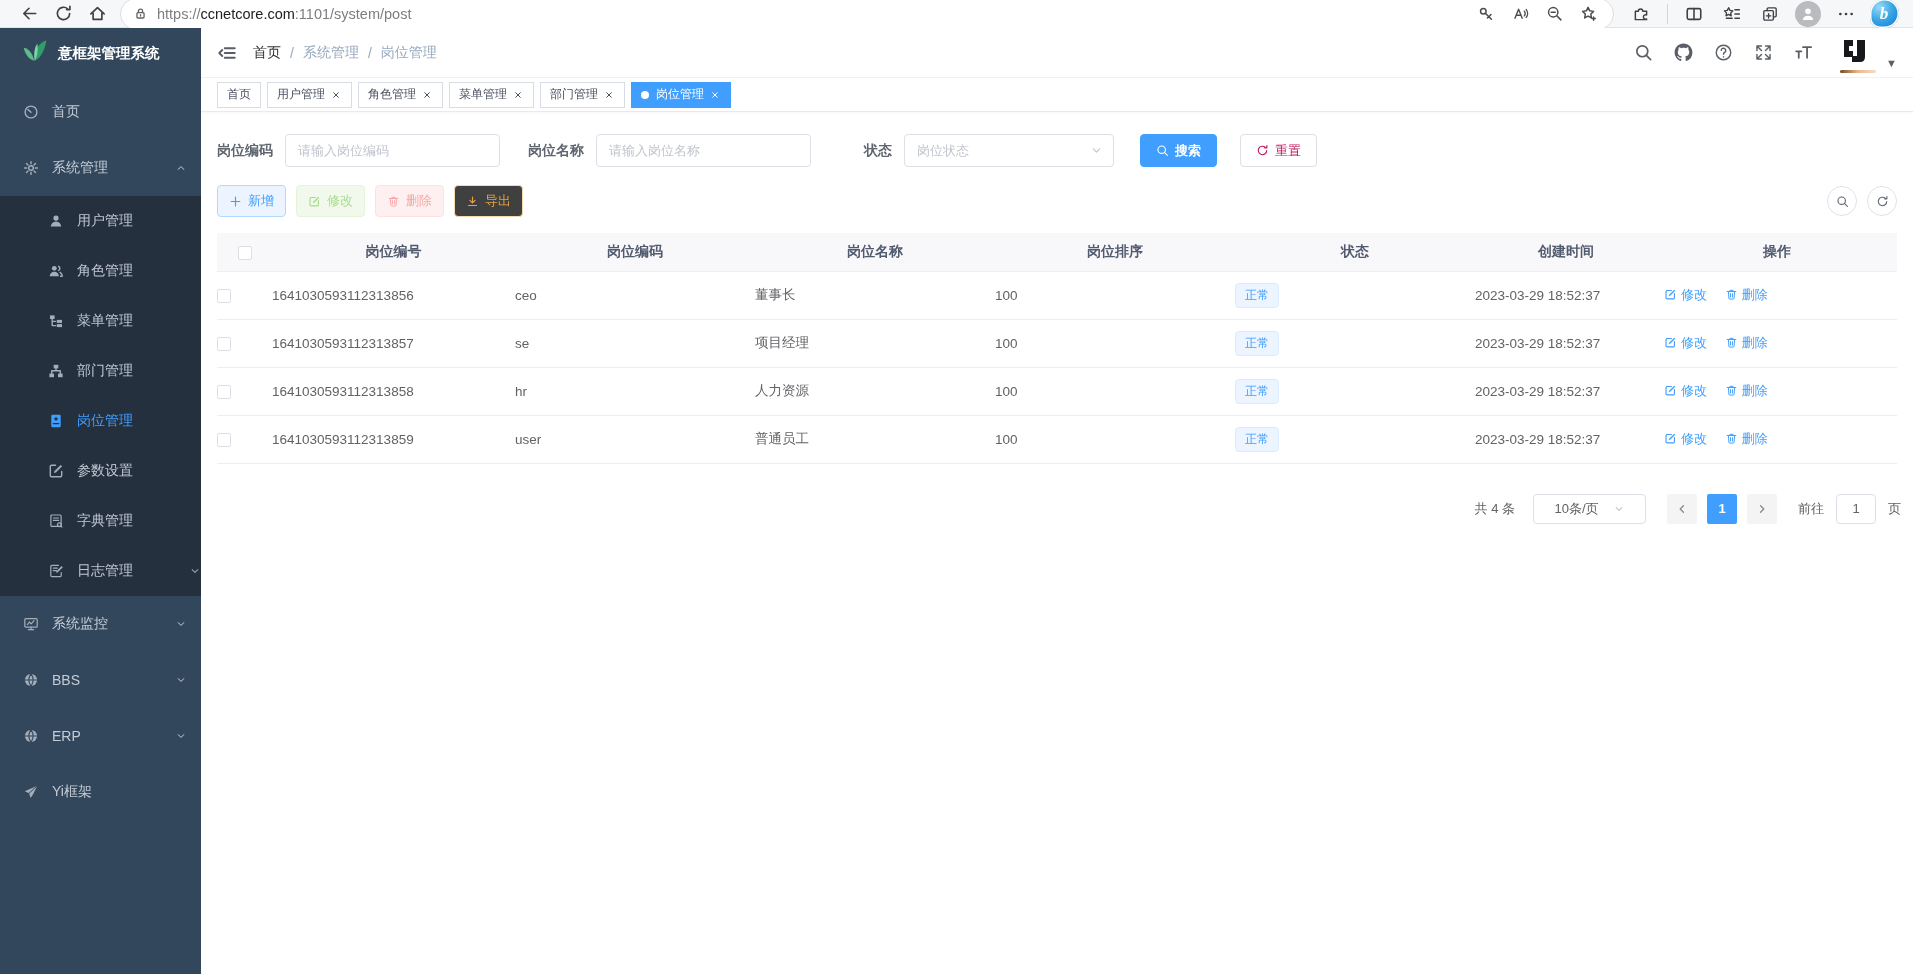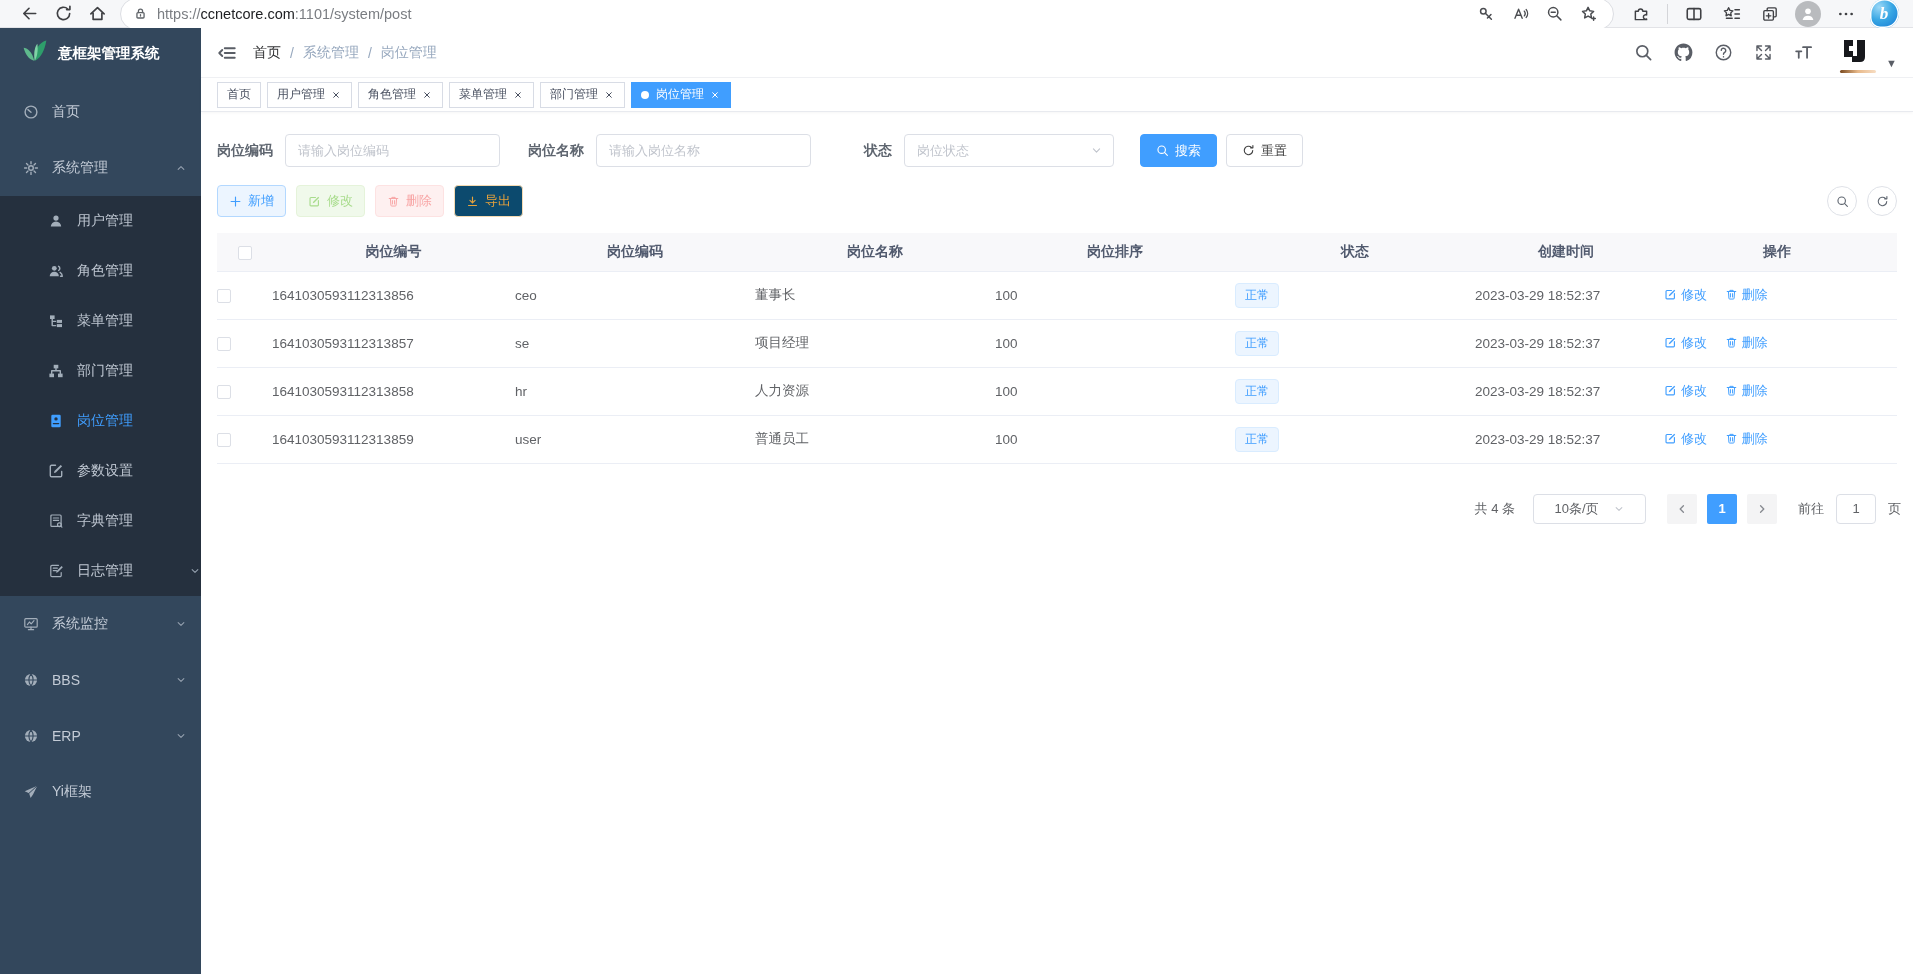--- a/index.html
+++ b/index.html
@@ -68,29 +68,29 @@
 
   .filters { display:flex; align-items:center; margin:4px 0 18px; }
   .f-label { font-size:14px; font-weight:700; color:#5f6670; margin-right:12px; white-space:nowrap; }
   .f-input { width:215px; height:33px; border:1px solid #dcdfe6; border-radius:4px; padding:0 12px; font-size:13px; color:#606266; outline:none; font-family:inherit; }
   .f-input::placeholder { color:#c0c4cc; }
   .f-select { width:210px; height:33px; border:1px solid #dcdfe6; border-radius:4px; padding:0 10px 0 12px; font-size:13px; color:#c0c4cc; display:flex; align-items:center; cursor:pointer; }
   .f-select .sel-caret { margin-left:auto; color:#c0c4cc; font-size:13px; display:flex; }
   .g2 { margin-left:28px; } .g3 { margin-left:53px; }
   .btn { height:33px; border-radius:4px; display:inline-flex; align-items:center; gap:6px; font-size:13px; padding:0 15px; cursor:pointer; border:1px solid transparent; white-space:nowrap; }
   .btn .bi { font-size:13px; display:flex; }
-  .btn-search { background:#409eff; border-color:#409eff; color:#fff; margin-left:26px; }
-  .btn-reset { background:#fff; border-color:#dcdfe6; color:#404040; margin-left:9px; }
+  .btn-search { background:#409eff; border-color:#409eff; color:#fff; margin-left:26px;font-weight:bold; }
+  .btn-reset { background:#fff; border-color:#dcdfe6; color:#be185d; margin-left:23px; }
 
   .toolbar { display:flex; align-items:center; gap:10px; margin-bottom:16px; }
   .btn-sm { height:32px; padding:0 11px; font-size:13px; }
   .btn-add { background:#ecf5ff; border-color:#b3d8ff; color:#409eff;text-align:center; }
   .btn-edit { background:#f0f9eb; border-color:#e5f3da; color:#a8dc8c; }
   .btn-del { background:#fef0f0; border-color:#fde2e2; color:#f8a5a5; }
-  .btn-export { background:#0c4a6e; border-color:#f5dab1; color:#e6a23c; }
+  .btn-export { background:#404040; border-color:#f5dab1; color:#e6a23c; }
   .tool-right { margin-left:auto; display:flex; gap:10px; }
   .circle-btn { width:30px; height:30px; border-radius:50%; border:1px solid #dfe2e8; background:#fff; color:#5f6670; display:flex; align-items:center; justify-content:center; font-size:13px; cursor:pointer; }
 
   table.grid { width:100%; border-collapse:collapse; table-layout:fixed; }
   .grid th { height:38px; background:#f8f8fa; color:#515a6e; font-size:14px; font-weight:700; border-bottom:1px solid #ebeef5; text-align:center; }
   .grid td { height:48px; color:#606266; font-size:13.5px; border-bottom:1px solid #ebeef5; text-align:left; white-space:nowrap; }
   .cb { width:14px; height:14px; border:1px solid #dcdfe6; border-radius:2px; background:#fff; display:inline-block; vertical-align:middle; cursor:pointer; }
   .status-tag { display:inline-block; padding:0 9px; height:25px; line-height:23px; background:#ecf5ff; border:1px solid #d9ecff; border-radius:4px; color:#409eff; font-size:12px; }
   .op-link { color:#409eff; font-size:13px; display:inline-flex; align-items:center; gap:4px; cursor:pointer; margin:0 7px; }
   .op-link .bi { font-size:13px; display:flex; }

